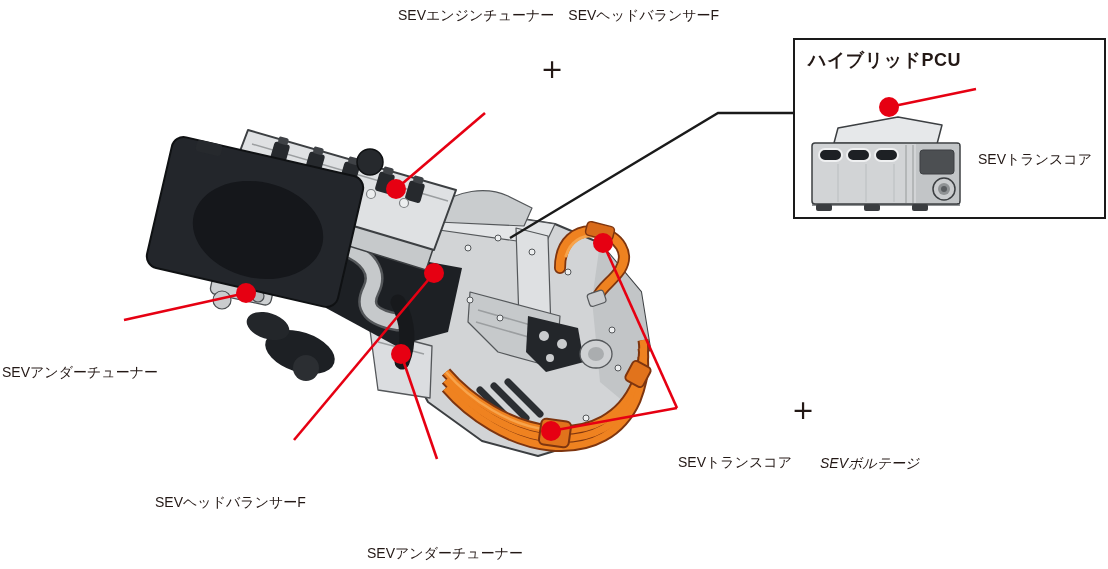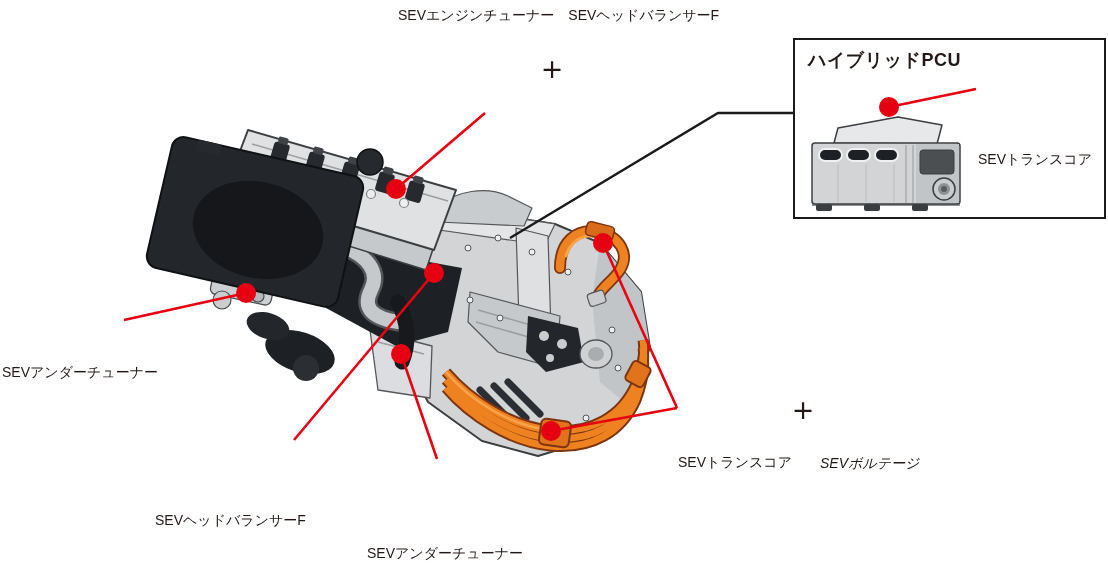--- a/index.html
+++ b/index.html
@@ -5,21 +5,21 @@
   html,body{margin:0;padding:0;background:#fff;}
   .stage{
     position:relative;width:1108px;height:569px;background:#ffffff;overflow:hidden;
     font-family:"Liberation Sans","DejaVu Sans",sans-serif;color:#231815;
   }
   .lbl{position:absolute;font-size:14px;line-height:1.2;white-space:nowrap;color:#231815;}
   .plus{position:absolute;font-size:27px;line-height:1;width:26px;text-align:center;color:#231815;font-family:"DejaVu Sans",sans-serif;}
   #lbl-top{left:398px;top:7px;}
   #plus-top{left:539px;top:55px;}
   #lbl-under-left{left:2px;top:364px;}
-  #lbl-headbal-bottom{left:155px;top:494px;margin-top:18px;}
+  #lbl-headbal-bottom{left:155px;top:494px;}
   #lbl-under-bottom{left:367px;top:545px;}
   #lbl-transcore-bottom{left:678px;top:454px;}
   #lbl-voltage{left:820px;top:455px;font-style:italic;}
   #plus-right{left:790px;top:396px;}
   .pcu-box{
     position:absolute;left:793px;top:22px;width:313px;height:181px;
     border:2px solid #1a1a1a;background:#fff;box-sizing:border-box;z-index:2;margin-top:16px;
   }
   .pcu-title{position:absolute;left:13px;top:8px;font-size:18px;font-weight:600;letter-spacing:0.5px;white-space:nowrap;}
   .pcu-label{position:absolute;left:183px;top:111px;font-size:14px;white-space:nowrap;}

